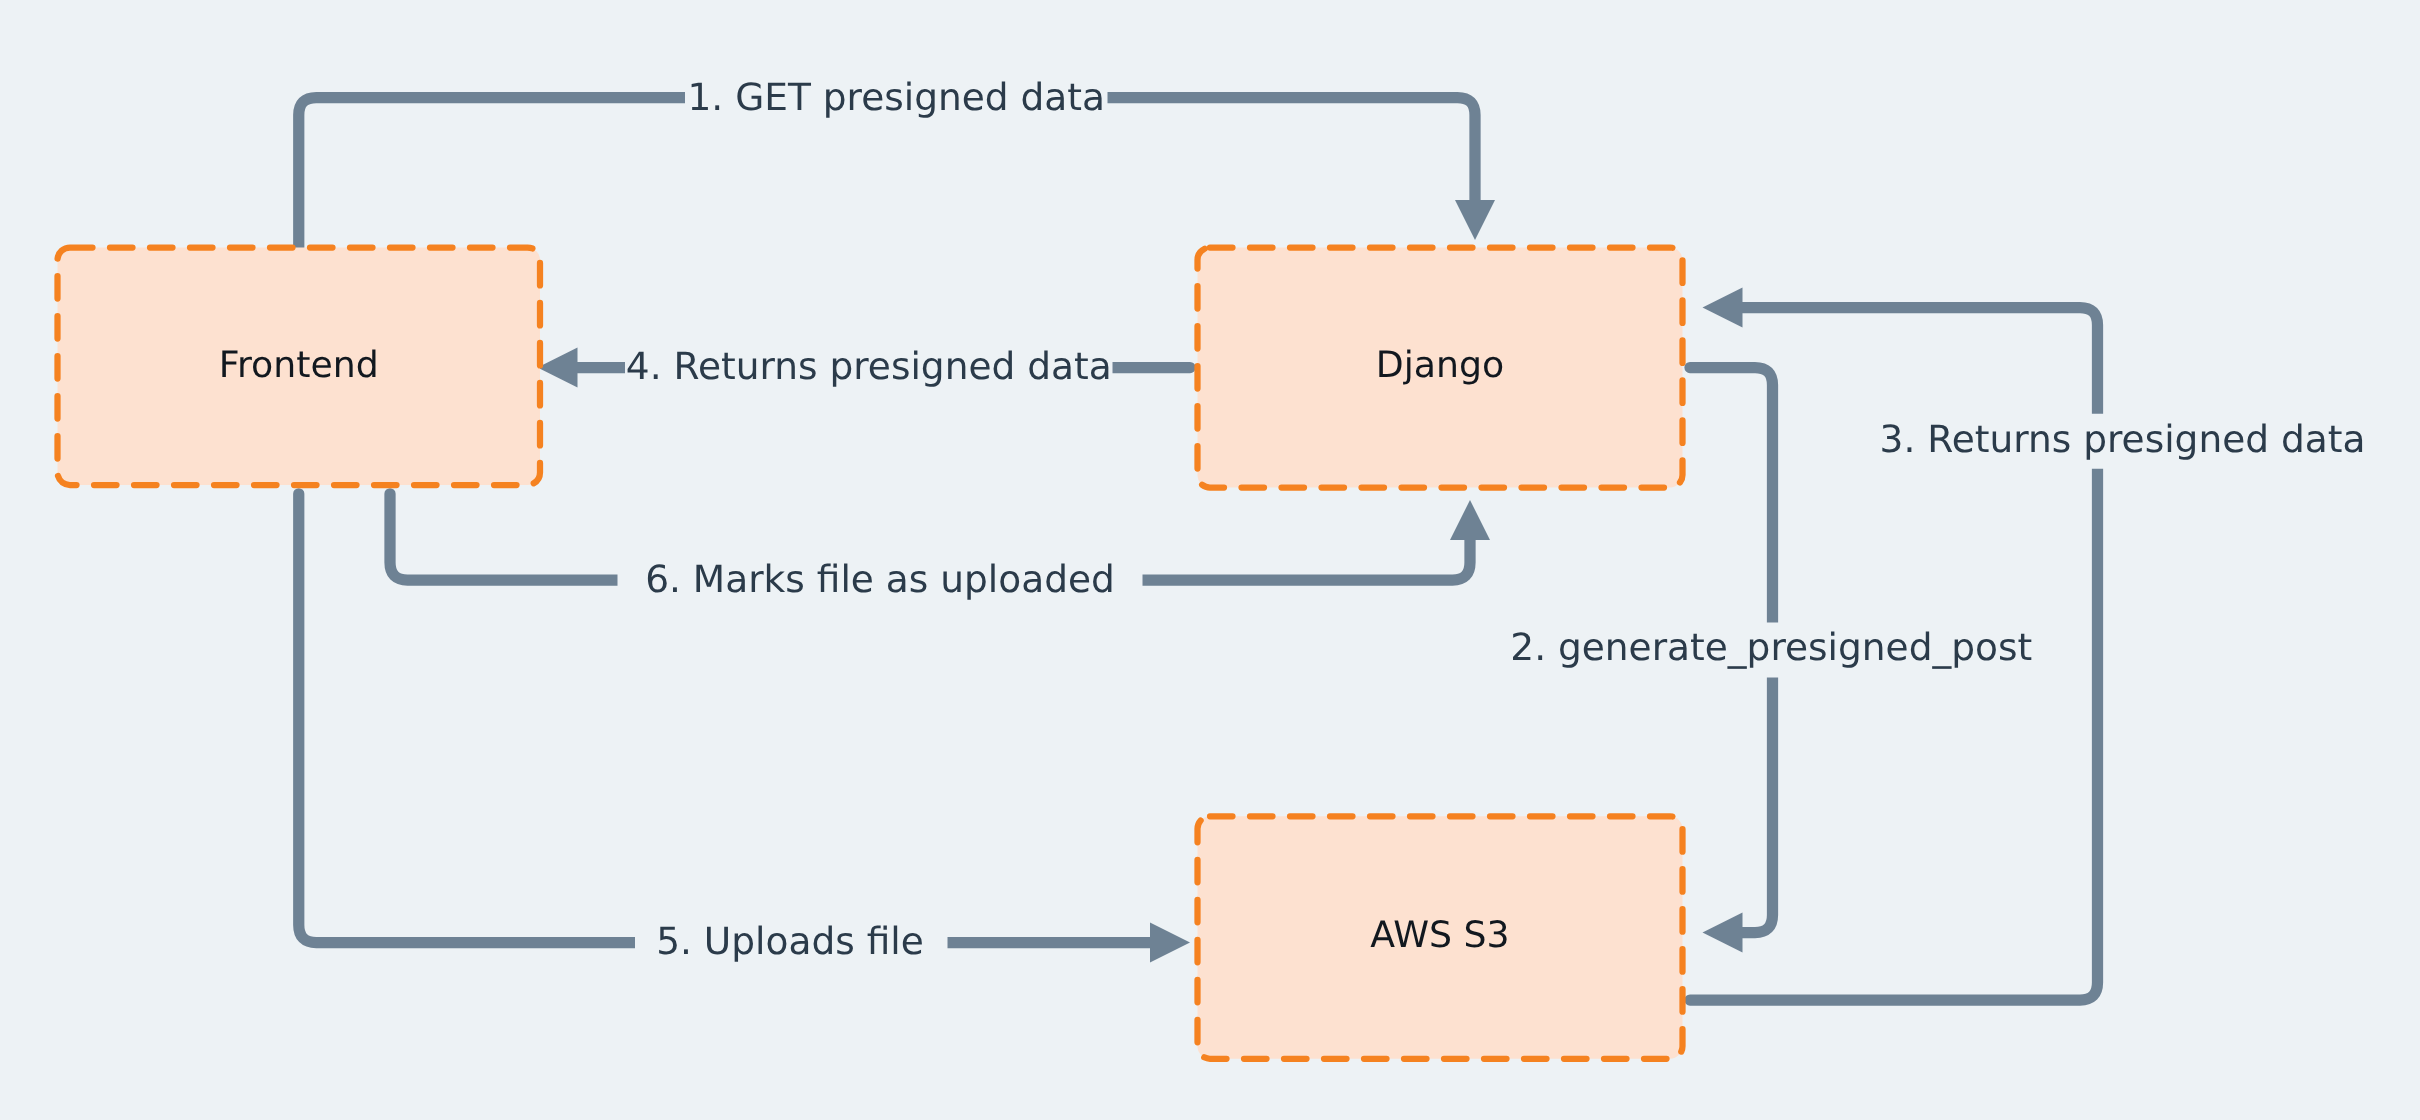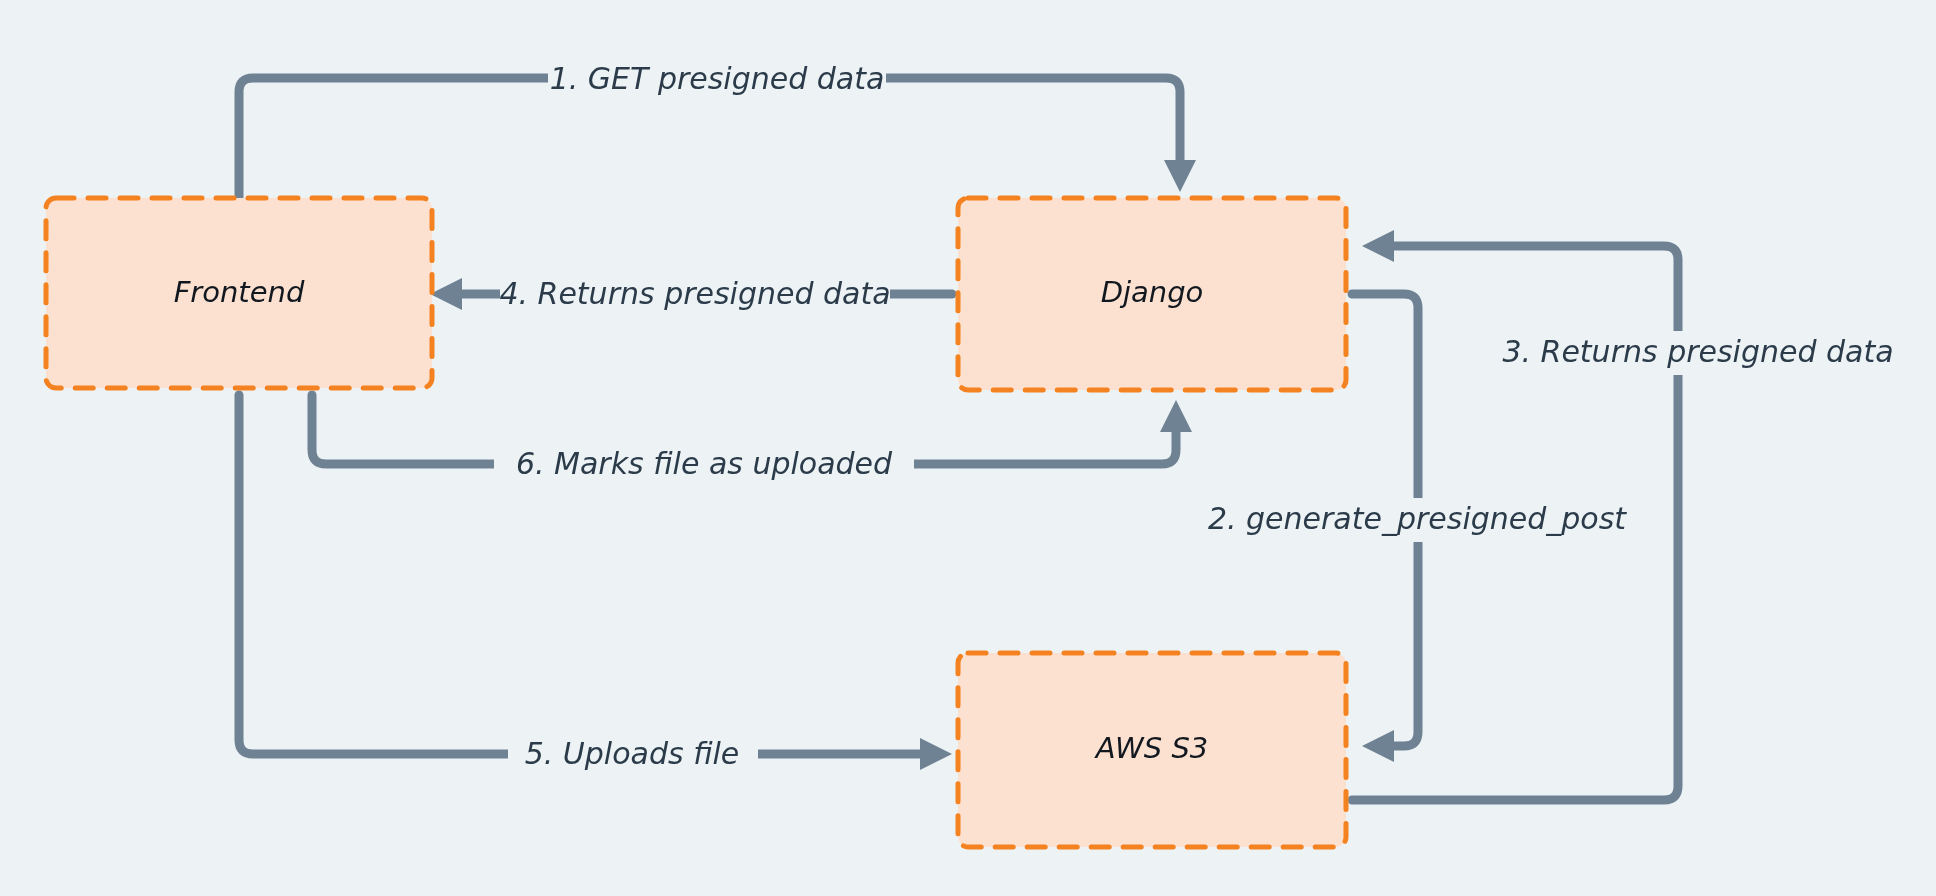--- a/index.html
+++ b/index.html
@@ -11,21 +11,20 @@
     width: 1936px;
     height: 896px;
     overflow: hidden;
     font-family: "DejaVu Sans", sans-serif;
   }
   #diagram-root {
     position: relative;
     width: 1936px;
     height: 896px;
     background: #edf2f5;
-    font-style: italic;
   }
   svg#flow-svg {
     position: absolute;
     top: 0;
     left: 0;
     width: 1936px;
     height: 896px;
     display: block;
   }
   .node-rect {

